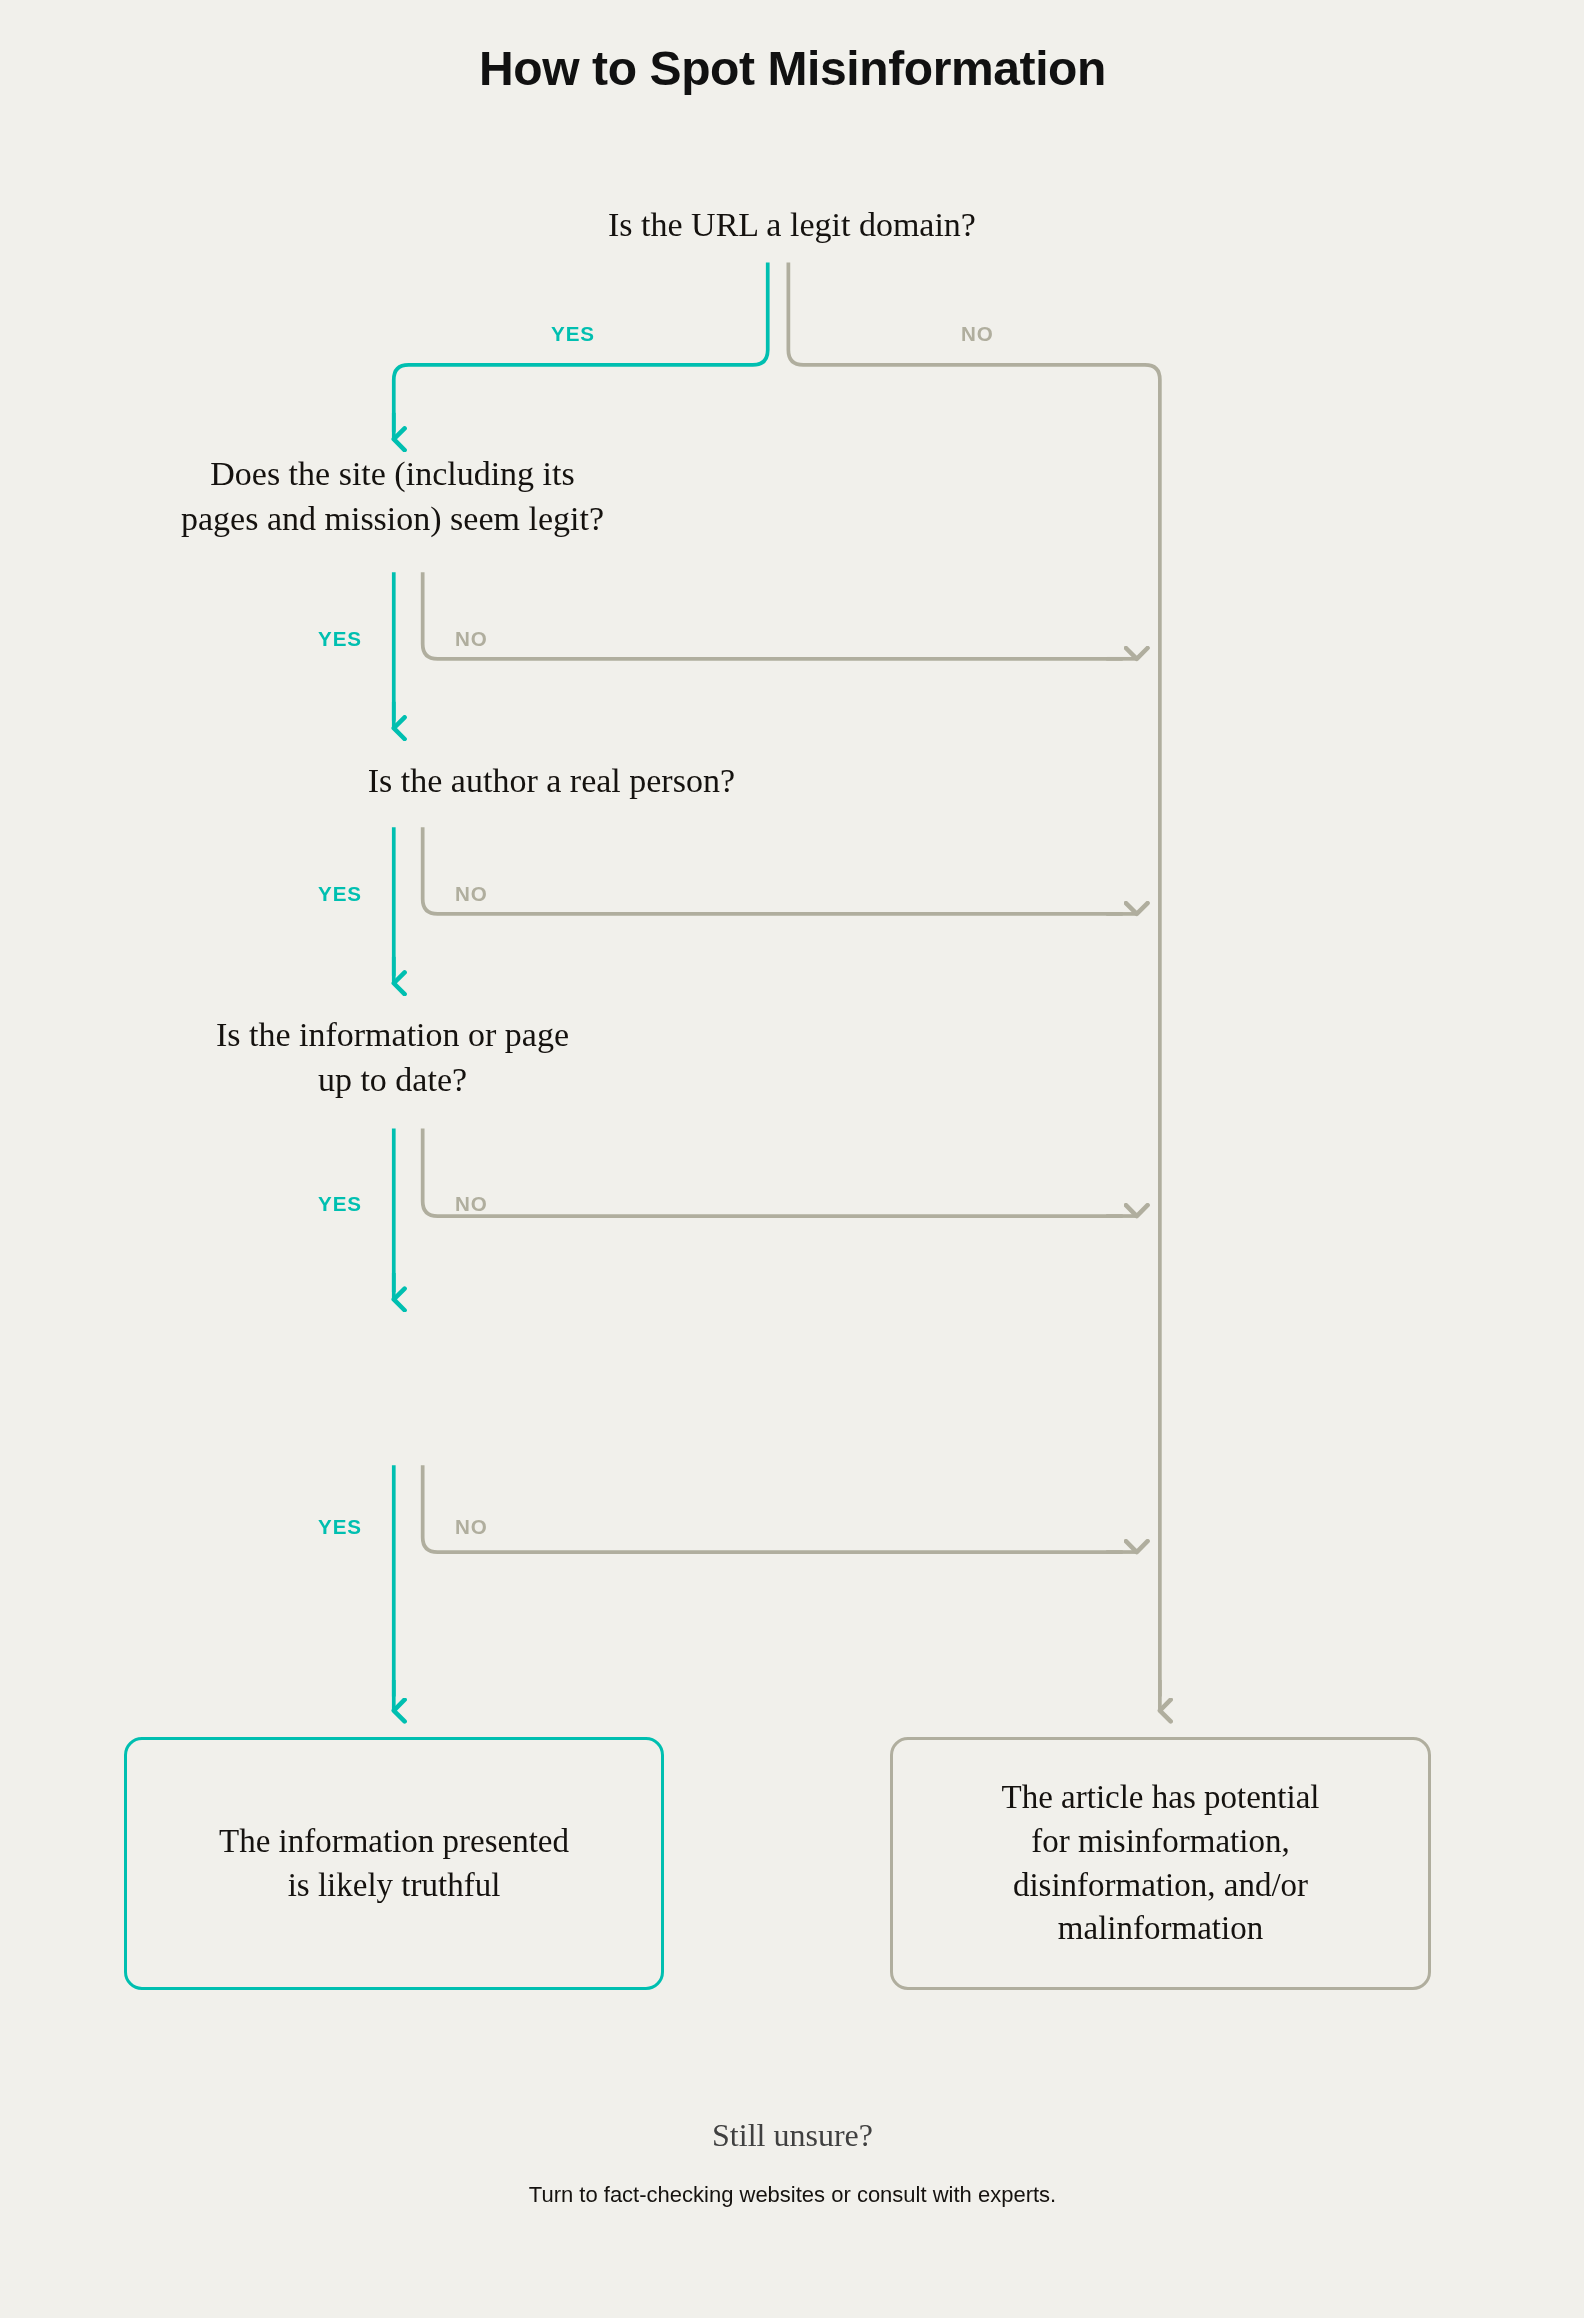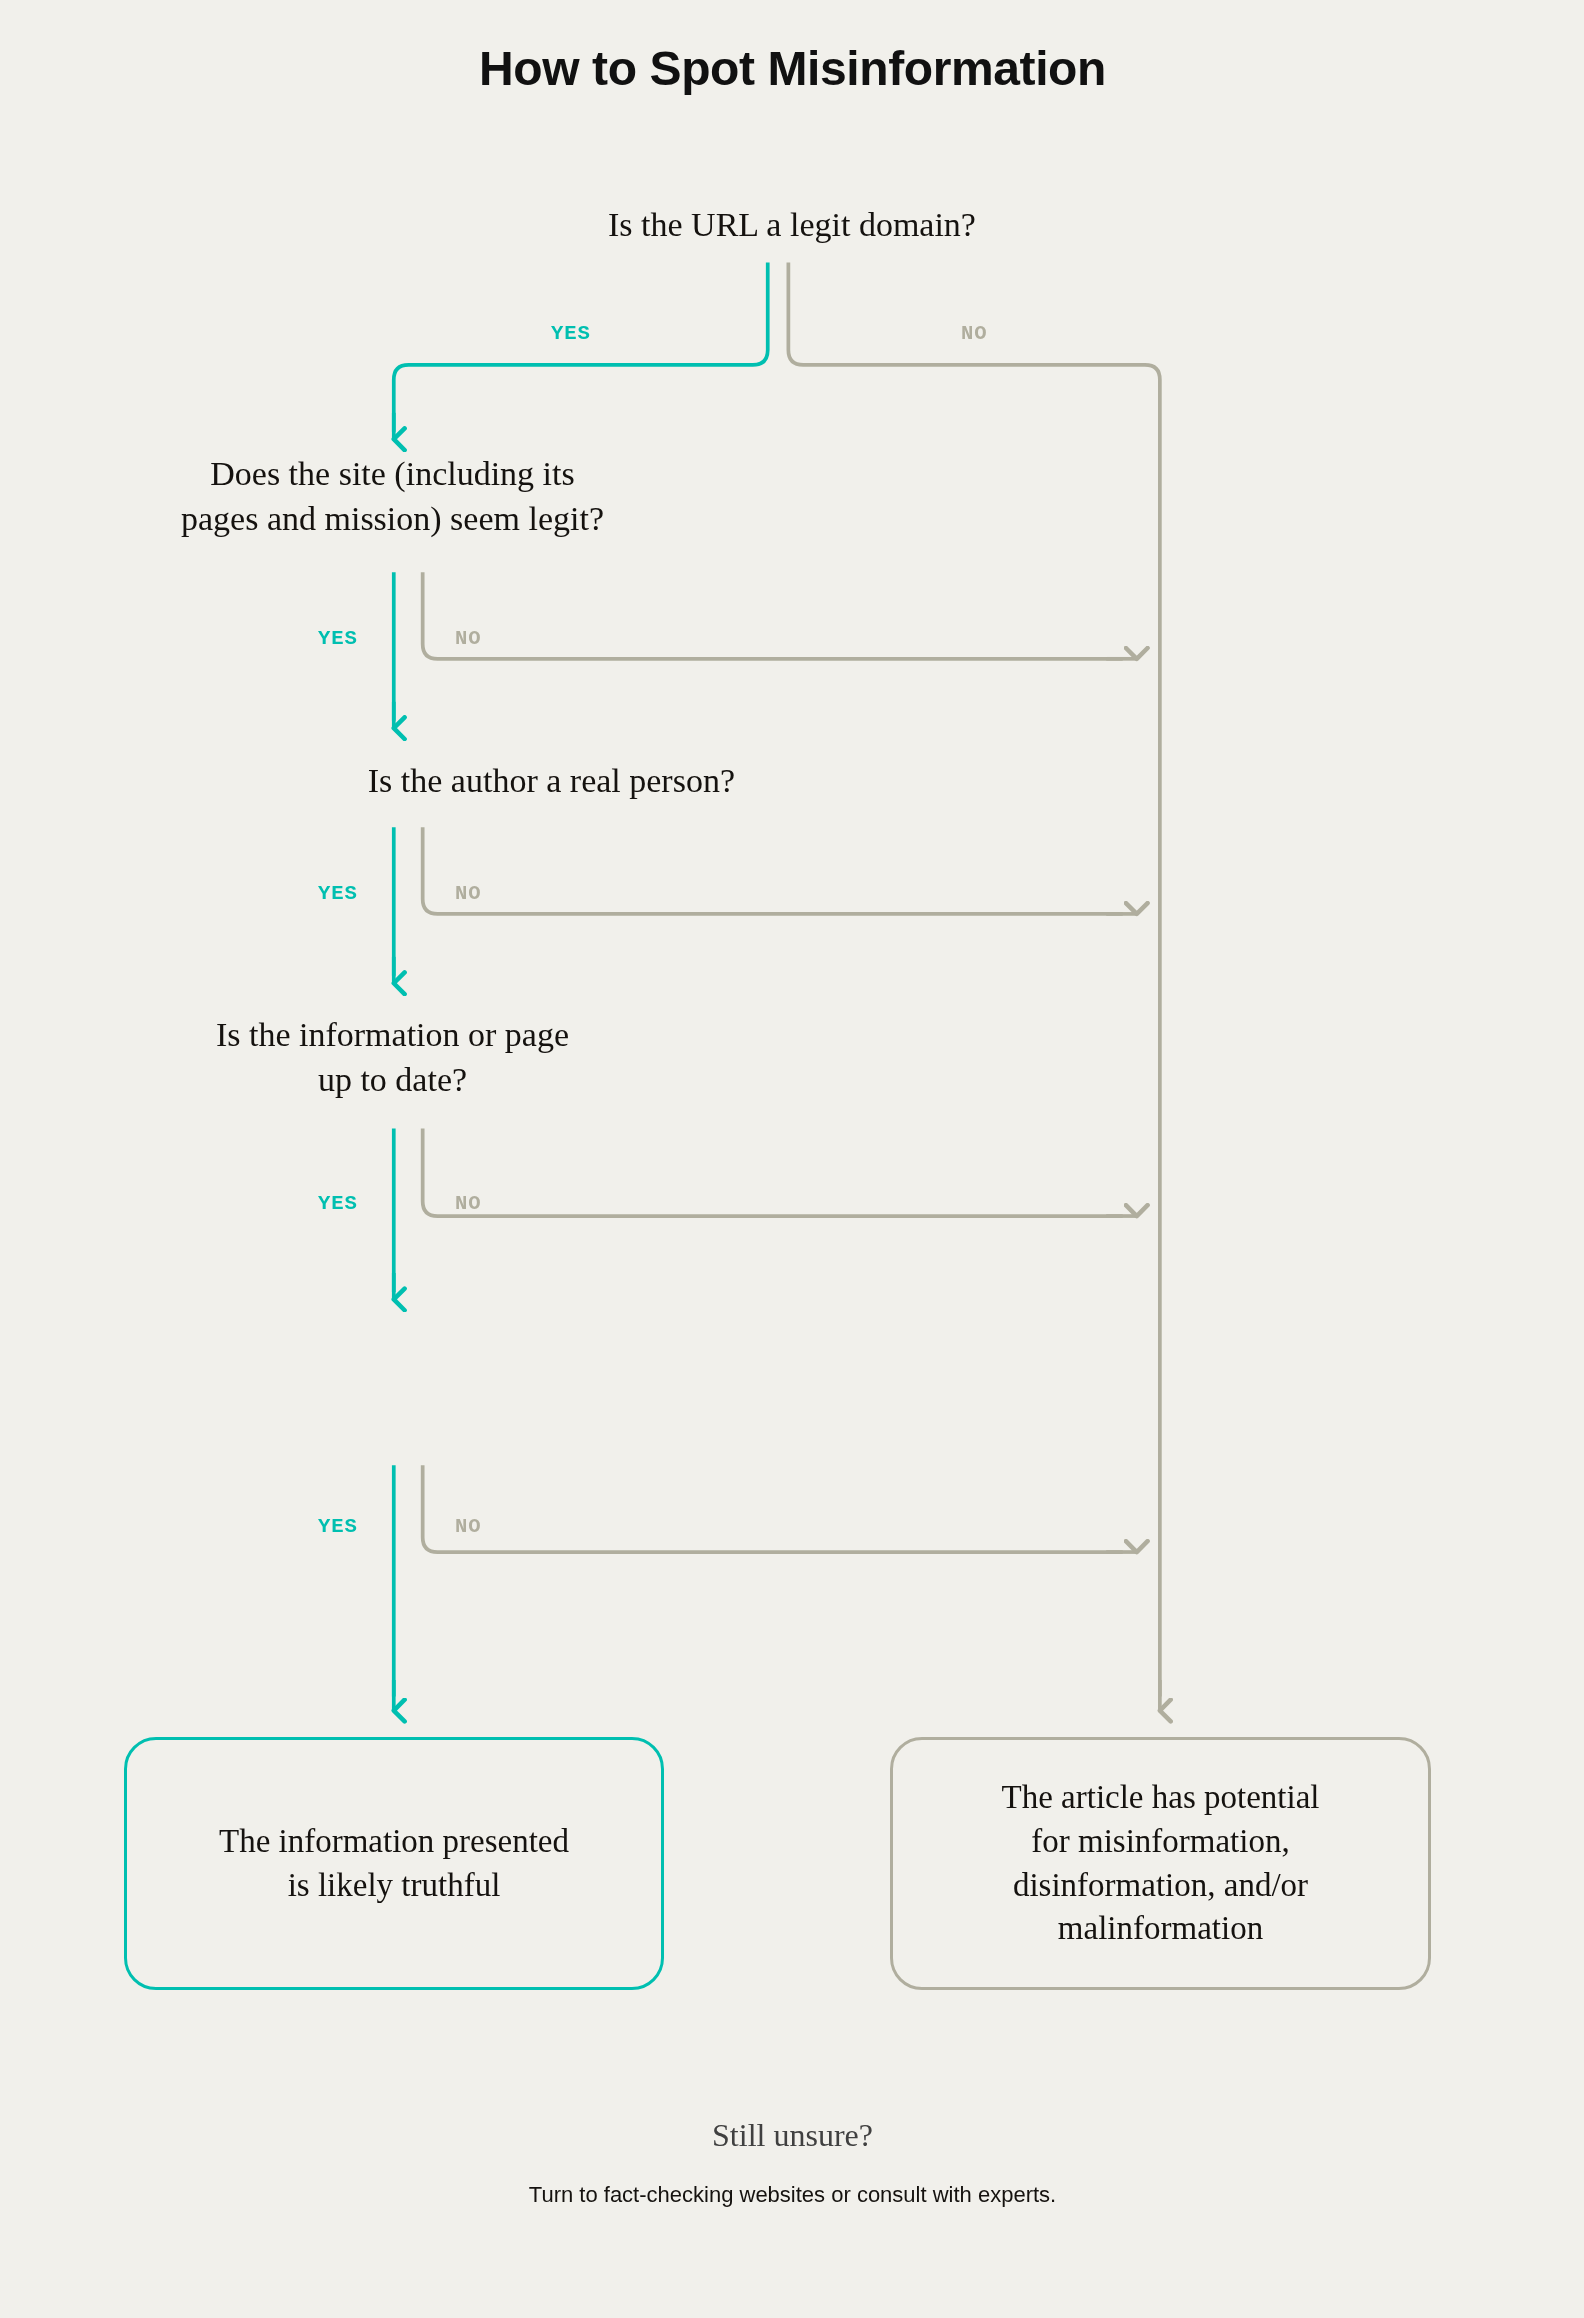--- a/index.html
+++ b/index.html
@@ -29,31 +29,31 @@
     text-align:center;
     font-family:"Liberation Serif",serif;
     font-size:34px;
     line-height:1.32;
     color:#15120F;
     white-space:pre-line;
   }
 
   .branch-label{
     position:absolute;
-    font-family:Liberation Mono, monospace;
+    font-family:Liberation Sans, sans-serif;
     font-weight:bold;
     font-size:20.6px;
     letter-spacing:0.9px;
   }
   .lab-yes{color:#00BFB0;}
   .lab-no{color:#B0AE9E;}
 
   .outcome{
     position:absolute;
-    border-radius:32px;
+    border-radius:18px;
     box-sizing:border-box;
     display:flex;
     align-items:center;
     justify-content:center;
     text-align:center;
     font-family:"Liberation Serif",serif;
     font-size:33px;
     line-height:1.33;
     color:#15120F;
     white-space:pre-line;

